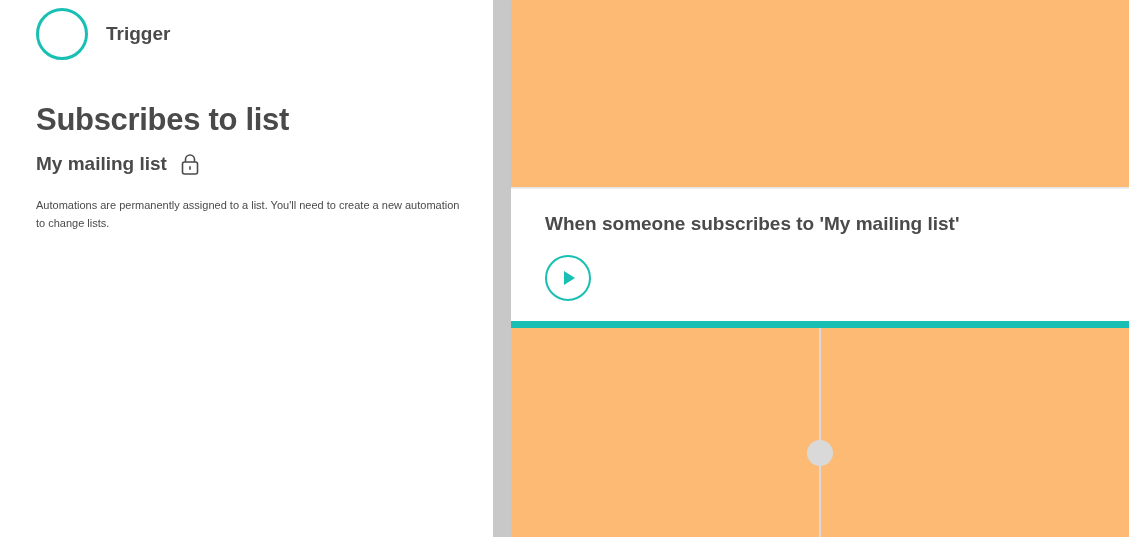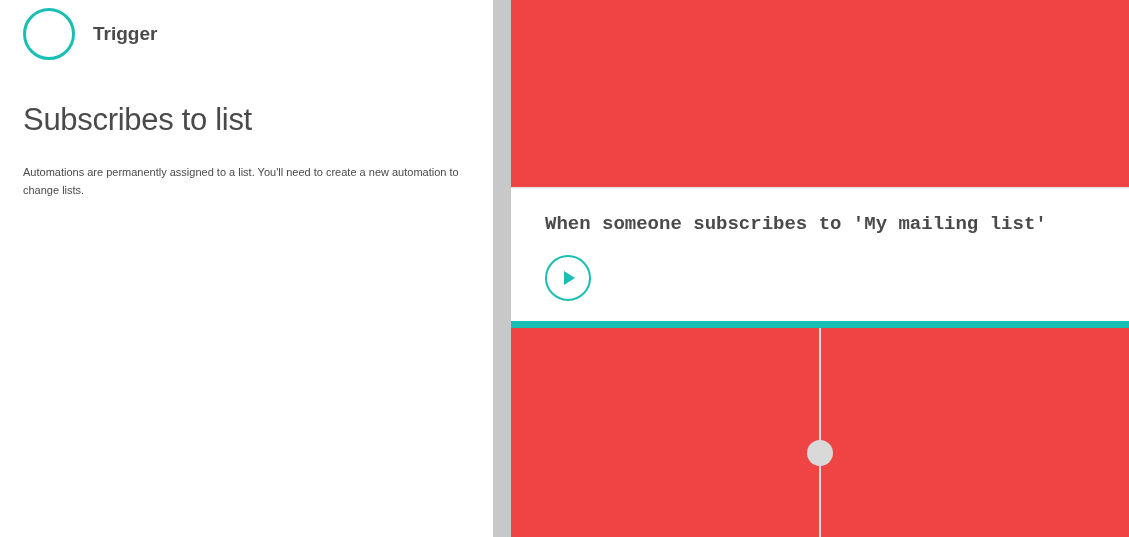--- a/index.html
+++ b/index.html
@@ -2,44 +2,44 @@
 <html><head>
 <meta charset="utf-8">
 <style>
   * { box-sizing: border-box; margin: 0; padding: 0; }
   html, body { width: 1129px; height: 537px; font-family: -apple-system, BlinkMacSystemFont, "Segoe UI", Helvetica, Arial, sans-serif; background: #fff; overflow: hidden; }
   .wrap { display: flex; width: 100%; height: 100%; }
 
   
   .left {
     width: 493px;
-    padding: 8px 28px 0 23px;
+    padding: 8px 28px 0 36px;
     background: #fff;
   }
   .trigger-row {
     display: flex;
     align-items: center;
     gap: 18px;
     margin-bottom: 42px;
   }
   .trigger-circle {
     width: 52px; height: 52px;
     border: 3px solid #19bfb2;
     border-radius: 50%;
   }
   .trigger-label {
     font-size: 19px;
     font-weight: 600;
     color: #4a4a4a;
   }
   .heading {
     font-size: 31px;
-    font-weight: 400;
+    font-weight: 700;
     color: #4a4a4a;
-    margin-bottom: 26px;
+    margin-bottom: 15px;
     letter-spacing: -0.3px;
   }
   .desc {
     font-size: 18px;
     color: #4a4a4a;
     line-height: 1.65;
     margin-bottom: 42px;
   }
   .list-row {
     display: flex;
@@ -63,23 +63,22 @@
   .vscroll {
     width: 18px;
     background: #c8c8c8;
     height: 100%;
   }
 
   
   .right {
     flex: 1;
     position: relative;
-    background: #ef4444;
+    background: #fdba74;
     height: 100%;
-    font-family: Liberation Mono, monospace;
   }
   .right-top-space {
     height: 188px;
     border-bottom: 1px solid #e6e6e6;
     box-shadow: 0 1px 2px rgba(0,0,0,0.04);
     width: 100%;
   }
   .card {
     background: #fff;
     width: 100%;
@@ -150,20 +149,30 @@
 <div class="wrap">
 
   <div class="left">
     <div class="trigger-row">
       <div class="trigger-circle"></div>
       <div class="trigger-label">Trigger</div>
     </div>
 
     <div class="heading">Subscribes to list</div>
 
+    <div class="list-row">
+      <div class="list-name">My mailing list</div>
+      <span class="lock-icon">
+        <svg width="18" height="22" viewBox="0 0 18 22" fill="none">
+          <rect x="1.5" y="9" width="15" height="12" rx="2" stroke="#4a4a4a" stroke-width="1.6"></rect>
+          <path d="M4.5 9V6.5C4.5 4 6.5 2 9 2C11.5 2 13.5 4 13.5 6.5V9" stroke="#4a4a4a" stroke-width="1.6" fill="none"></path>
+          <rect x="8.2" y="13" width="1.6" height="4" rx="0.8" fill="#4a4a4a"></rect>
+        </svg>
+      </span>
+    </div>
 
     <div class="helper">Automations are permanently assigned to a list. You'll need to create a new automation to change lists.</div>
   </div>
 
   <div class="vscroll"></div>
 
   <div class="right">
     <div class="right-inner">
       <div class="right-top-space"></div>
 

